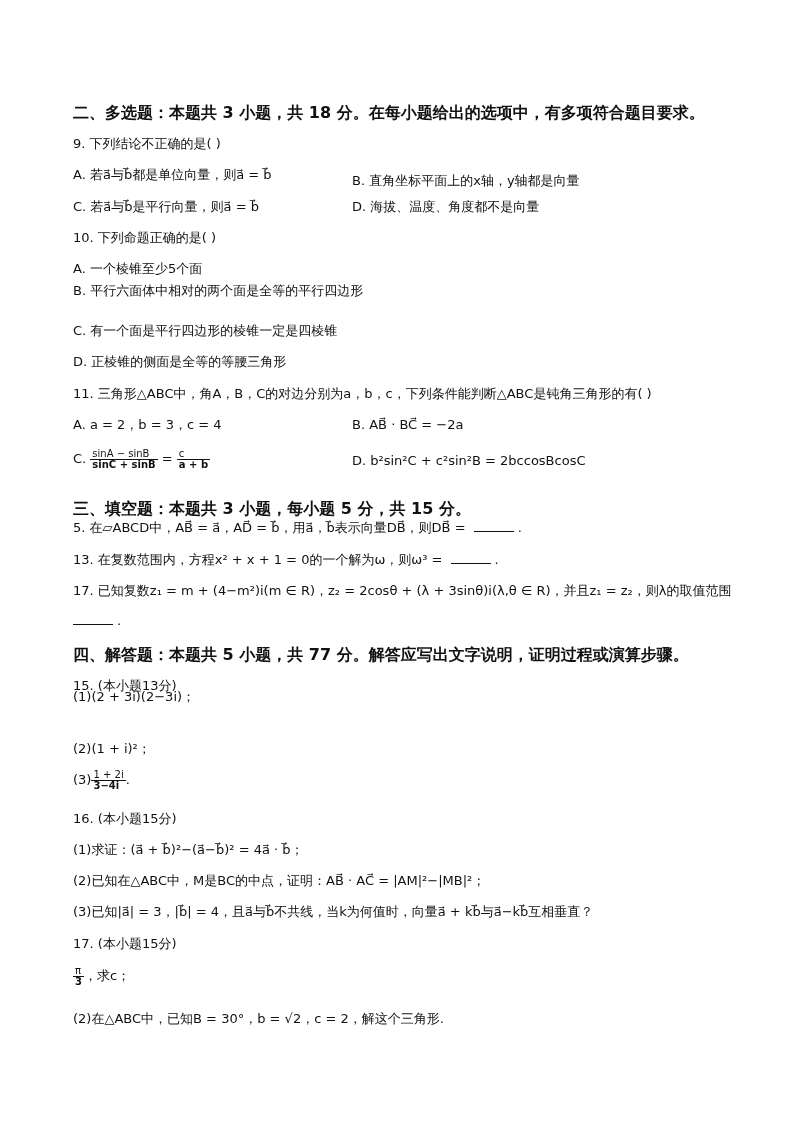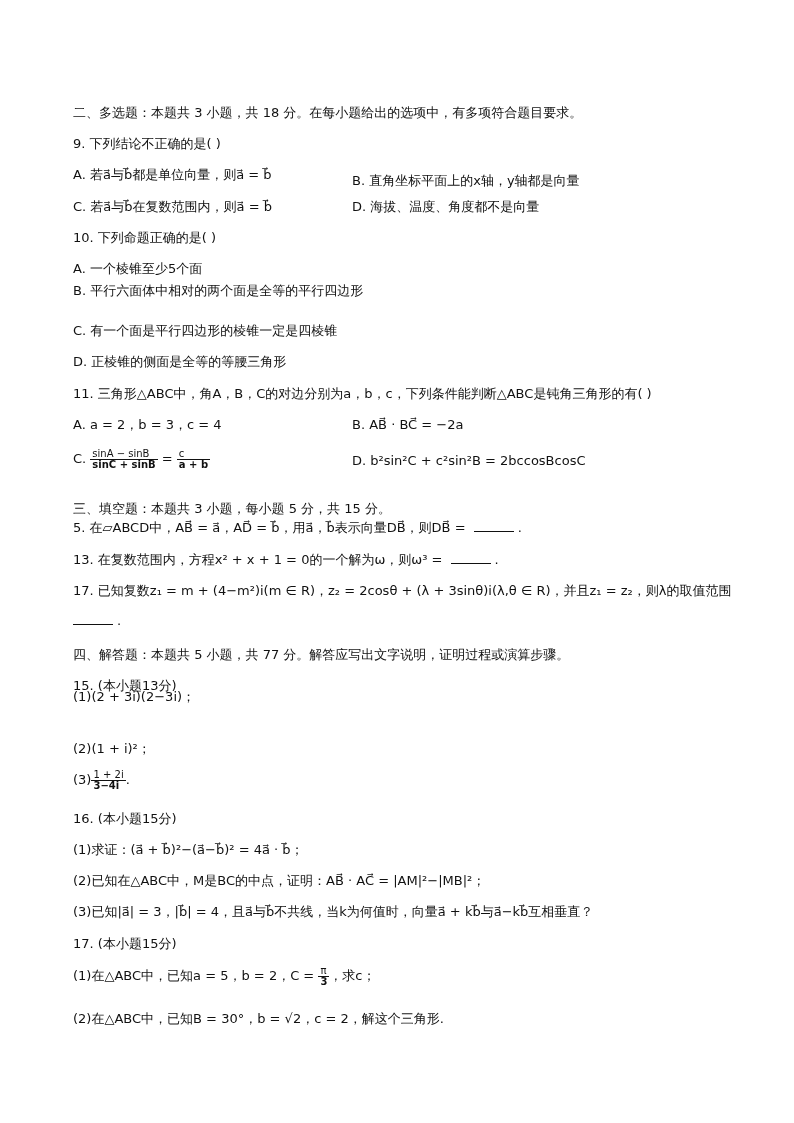--- a/index.html
+++ b/index.html
@@ -1,36 +1,36 @@
 <!DOCTYPE html>
 <html><head>
 <meta charset="utf-8">
 <style>
   html, body { margin: 0; padding: 0; background: #ffffff; }
   body { width: 794px; height: 1123px; position: relative; overflow: hidden;
          font-family: "DejaVu Sans", "Liberation Sans", sans-serif; color: #111; font-size: 13px; }
   .line { position: absolute; left: 73px; white-space: nowrap; line-height: 18px; }
   .col2 { position: absolute; left: 352px; white-space: nowrap; line-height: 18px; }
-  .section { font-size: 13px; }
+  .section { font-size: 16px; font-weight: bold; }
   .blank { display: inline-block; width: 40px; border-bottom: 1px solid #111; height: 12px; vertical-align: baseline; margin: 0 4px; }
   .frac { display: inline-block; vertical-align: middle; text-align: left; font-size: 10px; line-height: 10px; }
   .frac .num { display: block; border-bottom: 1px solid #111; padding: 0 2px; }
   .frac .den { display: block; padding: 0 2px; font-weight: bold; }
 </style>
 </head>
 <body>
 
 <div>
 
   <div class="line section" style="top:104px">二、多选题：本题共 3 小题，共 18 分。在每小题给出的选项中，有多项符合题目要求。</div>
 
   <div class="line" style="top:135px">9. 下列结论不正确的是(   )</div>
   <div class="line" style="top:166px">A. 若a⃗与b⃗都是单位向量，则a⃗ = b⃗</div>
   <div class="col2" style="top:172px">B. 直角坐标平面上的x轴，y轴都是向量</div>
-  <div class="line" style="top:198px">C. 若a⃗与b⃗在复数范围内，则a⃗ = b⃗</div>
+  <div class="line" style="top:198px">C. 若a⃗与b⃗是平行向量，则a⃗ = b⃗</div>
   <div class="col2" style="top:198px">D. 海拔、温度、角度都不是向量</div>
 
   <div class="line" style="top:229px">10. 下列命题正确的是(   )</div>
   <div class="line" style="top:260px">A. 一个棱锥至少5个面</div>
   <div class="line" style="top:282px">B. 平行六面体中相对的两个面是全等的平行四边形</div>
   <div class="line" style="top:322px">C. 有一个面是平行四边形的棱锥一定是四棱锥</div>
   <div class="line" style="top:353px">D. 正棱锥的侧面是全等的等腰三角形</div>
 
   <div class="line" style="top:385px">11. 三角形△ABC中，角A，B，C的对边分别为a，b，c，下列条件能判断△ABC是钝角三角形的有(   )</div>
   <div class="line" style="top:416px">A. a = 2，b = 3，c = 4</div>
@@ -62,17 +62,17 @@
     <span>(3)</span><span class="frac"><span class="num">1 + 2i</span><span class="den">3−4i</span></span><span>.</span>
   </div>
 
   <div class="line" style="top:810px">16. (本小题15分)</div>
   <div class="line" style="top:841px">(1)求证：(a⃗ + b⃗)²−(a⃗−b⃗)² = 4a⃗ · b⃗；</div>
   <div class="line" style="top:872px">(2)已知在△ABC中，M是BC的中点，证明：AB⃗ · AC⃗ = |AM|²−|MB|²；</div>
   <div class="line" style="top:903px">(3)已知|a⃗| = 3，|b⃗| = 4，且a⃗与b⃗不共线，当k为何值时，向量a⃗ + kb⃗与a⃗−kb⃗互相垂直？</div>
 
   <div class="line" style="top:935px">17. (本小题15分)</div>
   <div class="line" style="top:966px">
-    <span>(1)在△ABC中，已知a = 5，b = 2，C = </span><span class="frac"><span class="num">π</span><span class="den">3</span></span><span>，求c；</span>
+    <span class="frac"><span class="num">π</span><span class="den">3</span></span><span>，求c；</span>
   </div>
   <div class="line" style="top:1010px">(2)在△ABC中，已知B = 30°，b = √2，c = 2，解这个三角形.</div>
 
 </div>
 
 </body></html>

